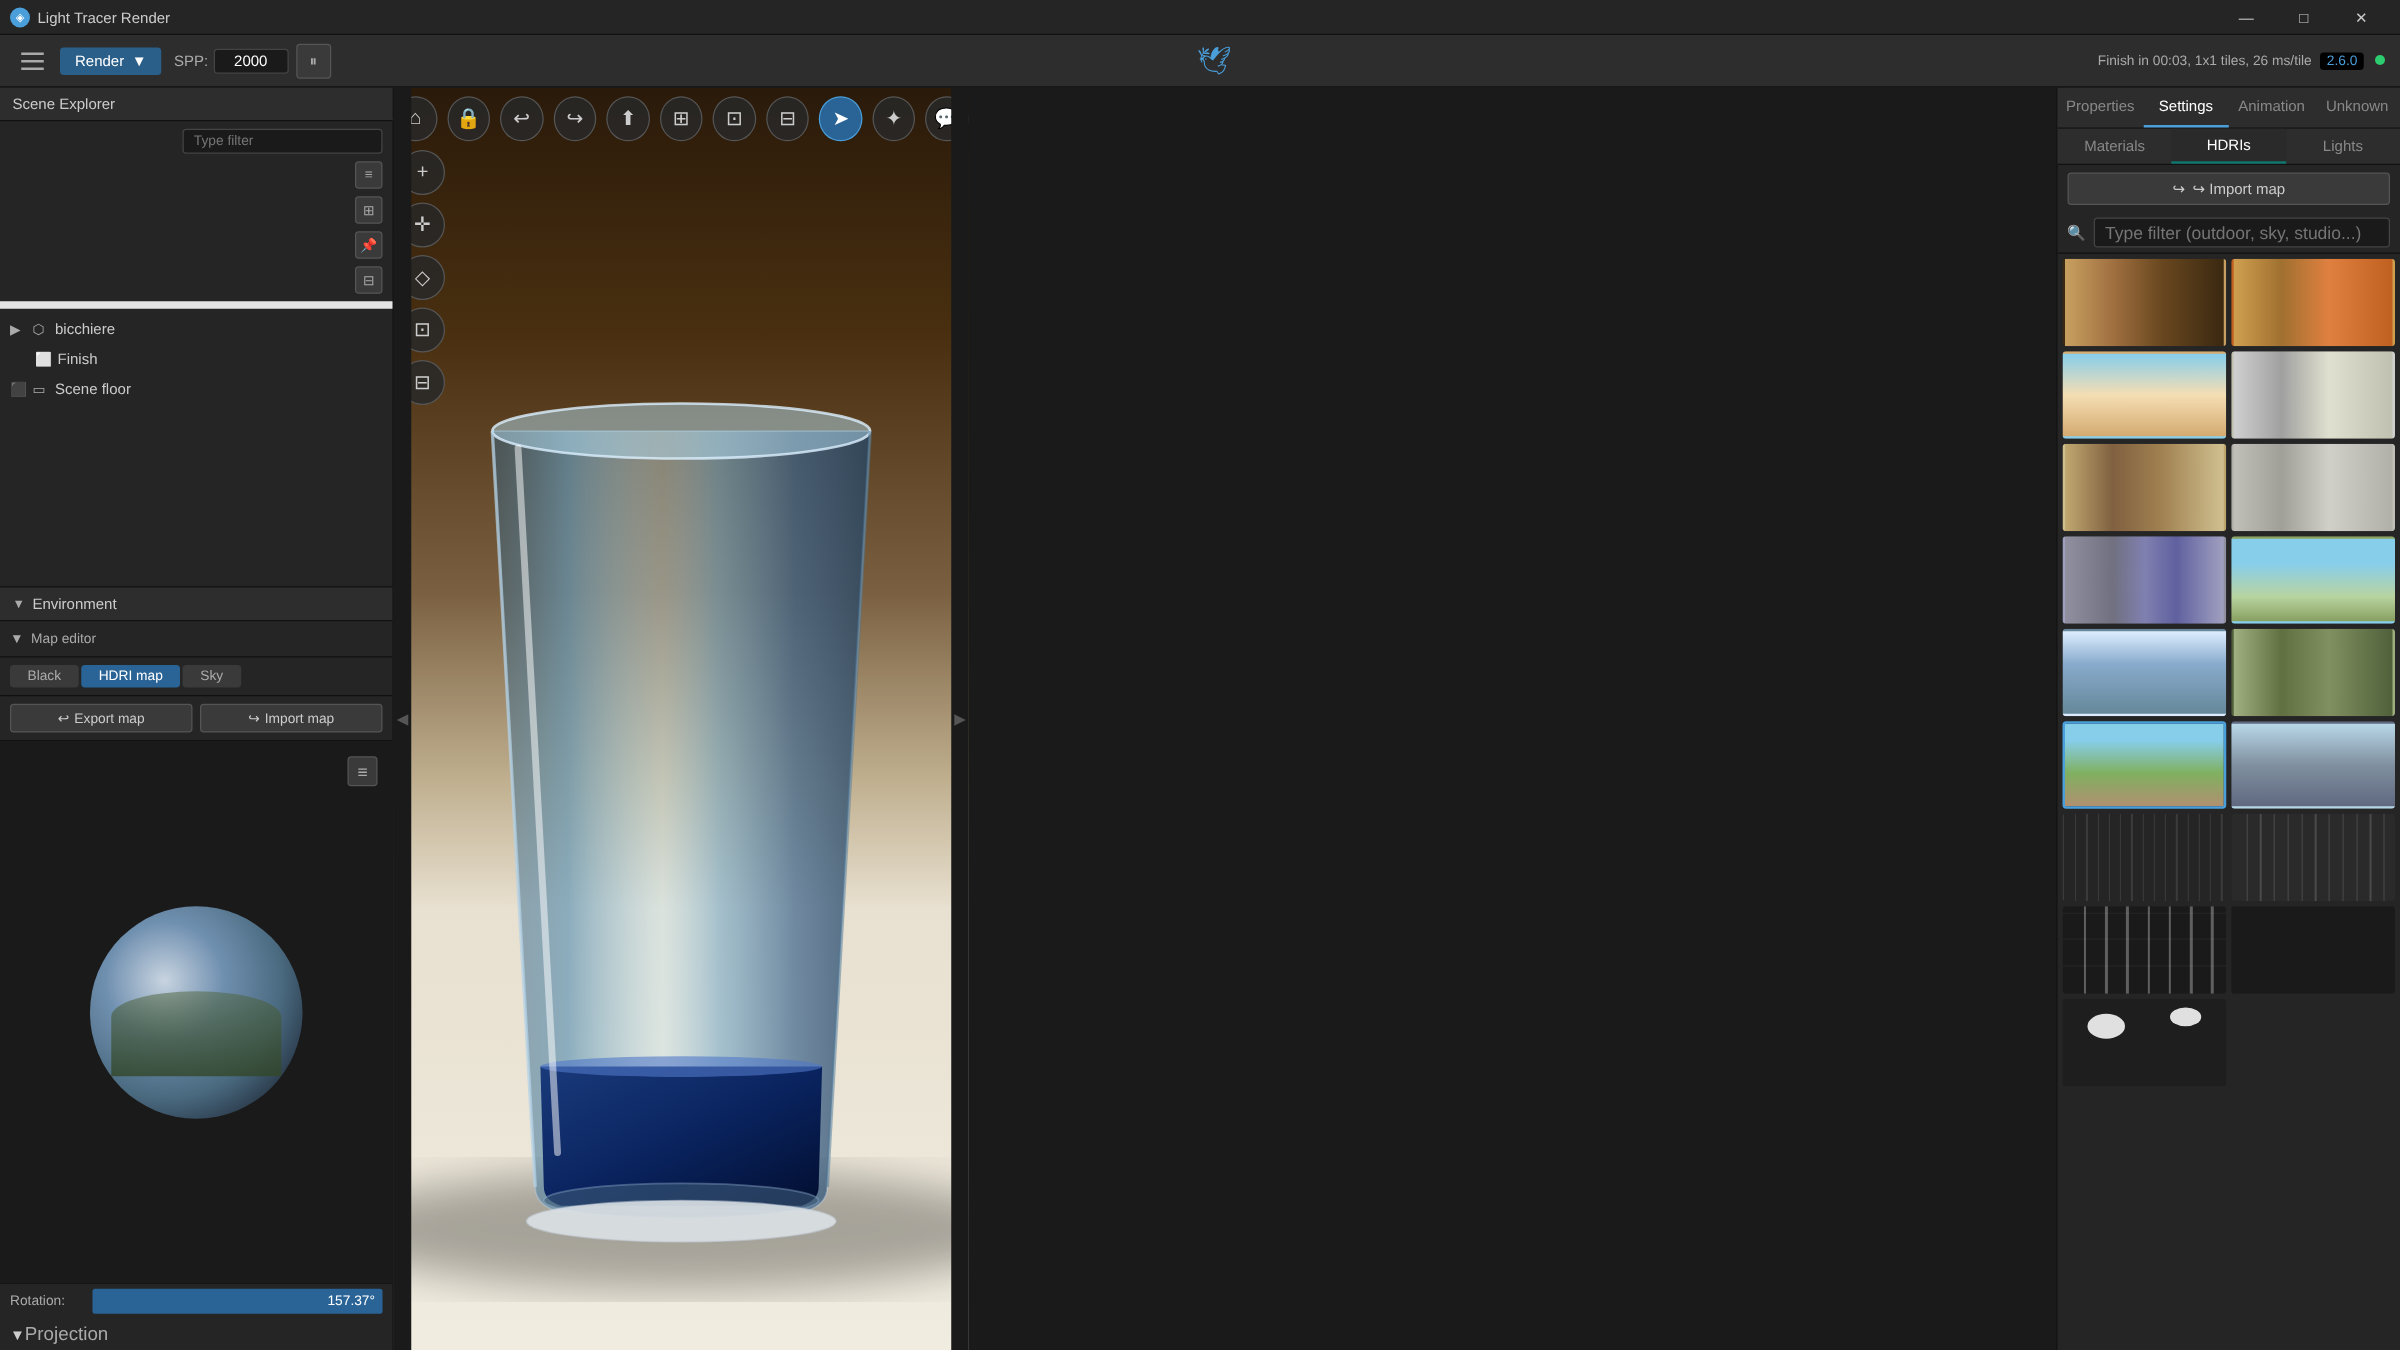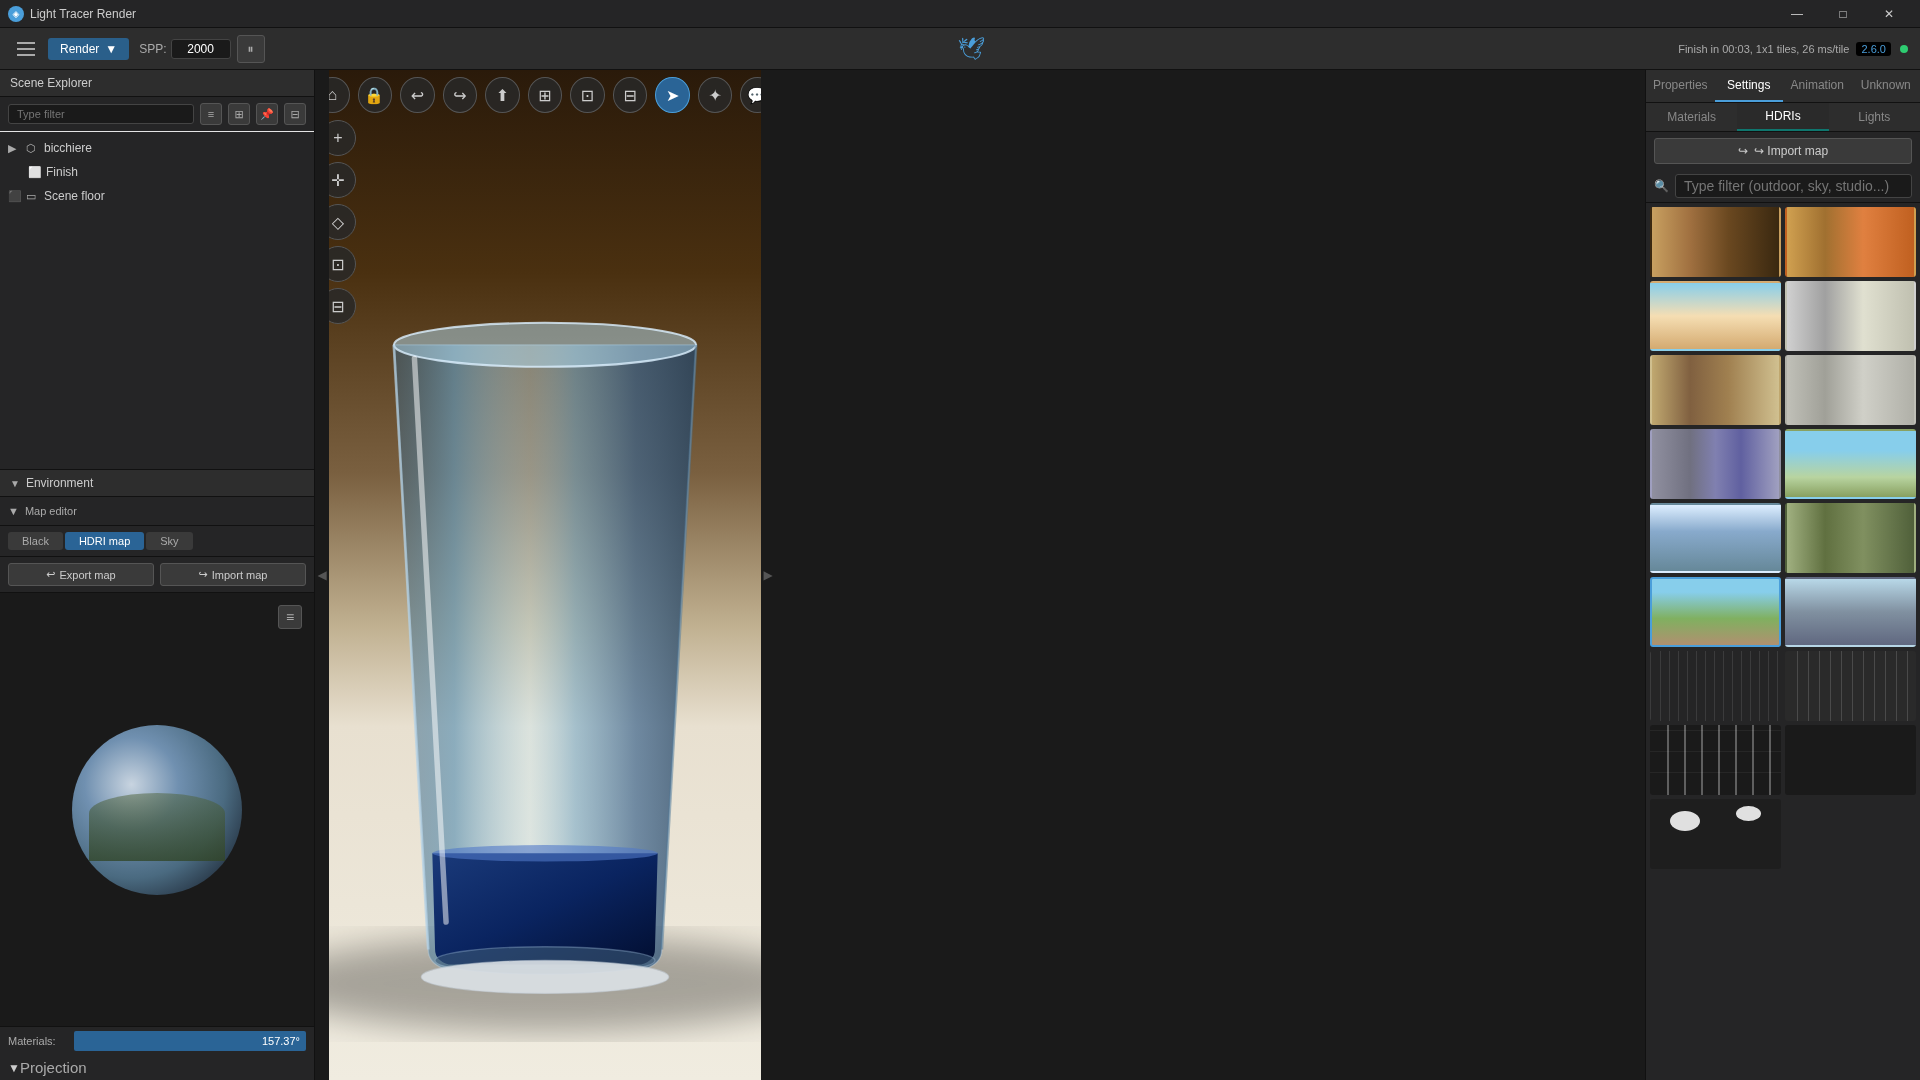--- a/index.html
+++ b/index.html
@@ -152,24 +152,25 @@
       padding: 6px 10px;
       font-size: 12px;
       color: #ccc;
       border-bottom: 1px solid #111;
       display: flex;
       align-items: center;
       gap: 6px;
     }
     .search-bar {
       display: flex;
-      align-items: center;
+      align-items: flex-end;
       padding: 6px 8px;
       gap: 6px;
-      border-bottom: 1px solid #e5e5e5;
+      border-bottom: 6px solid #e5e5e5;
+      flex-direction: column;
     }
     .search-input {
       flex: 1;
       background: #1a1a1a;
       border: 1px solid #444;
       border-radius: 3px;
       padding: 3px 8px;
       color: #ccc;
       font-size: 11px;
       outline: none;
@@ -671,21 +672,21 @@
       <button class="action-btn">
         <span>↪</span>
         <span>Import map</span>
       </button>
     </div>
     <div class="hdri-preview">
       <div class="menu-icon-btn">≡</div>
       <div class="hdri-sphere"></div>
     </div>
     <div class="rotation-row">
-      <span class="rotation-label">Materials:</span>
+      <span class="rotation-label">Rotation:</span>
       <div class="rotation-bar">
         <span class="rotation-value">157.37°</span>
       </div>
     </div>
     <div class="projection-row">
       <span class="chevron-down">▼</span>
       <span class="projection-label">Projection</span>
     </div>
   </div>
 </div>

